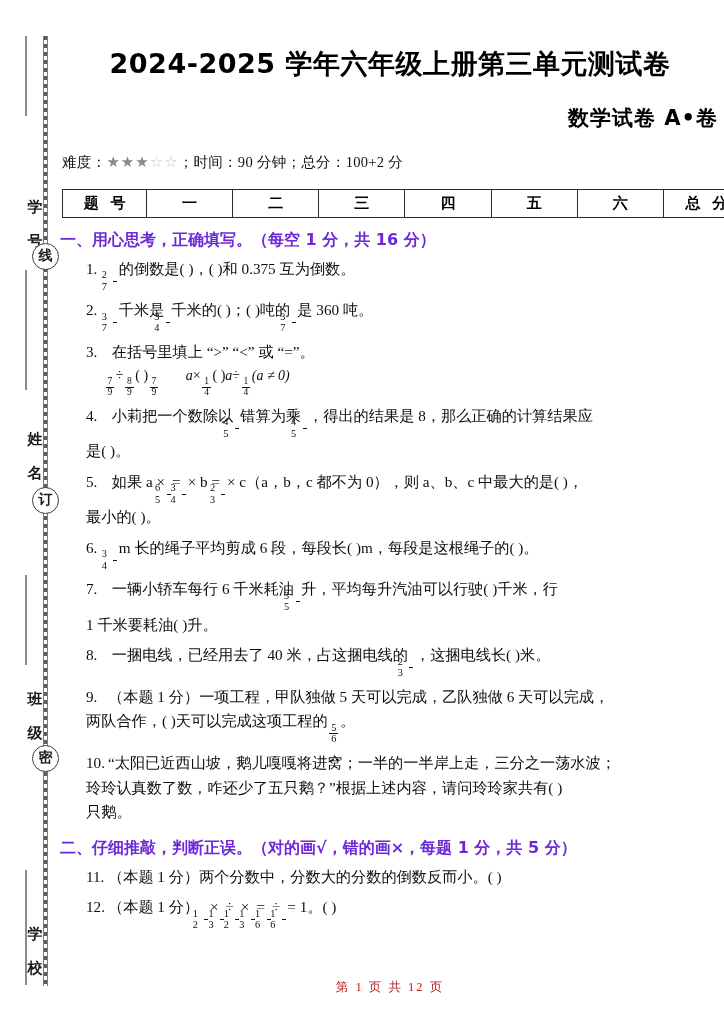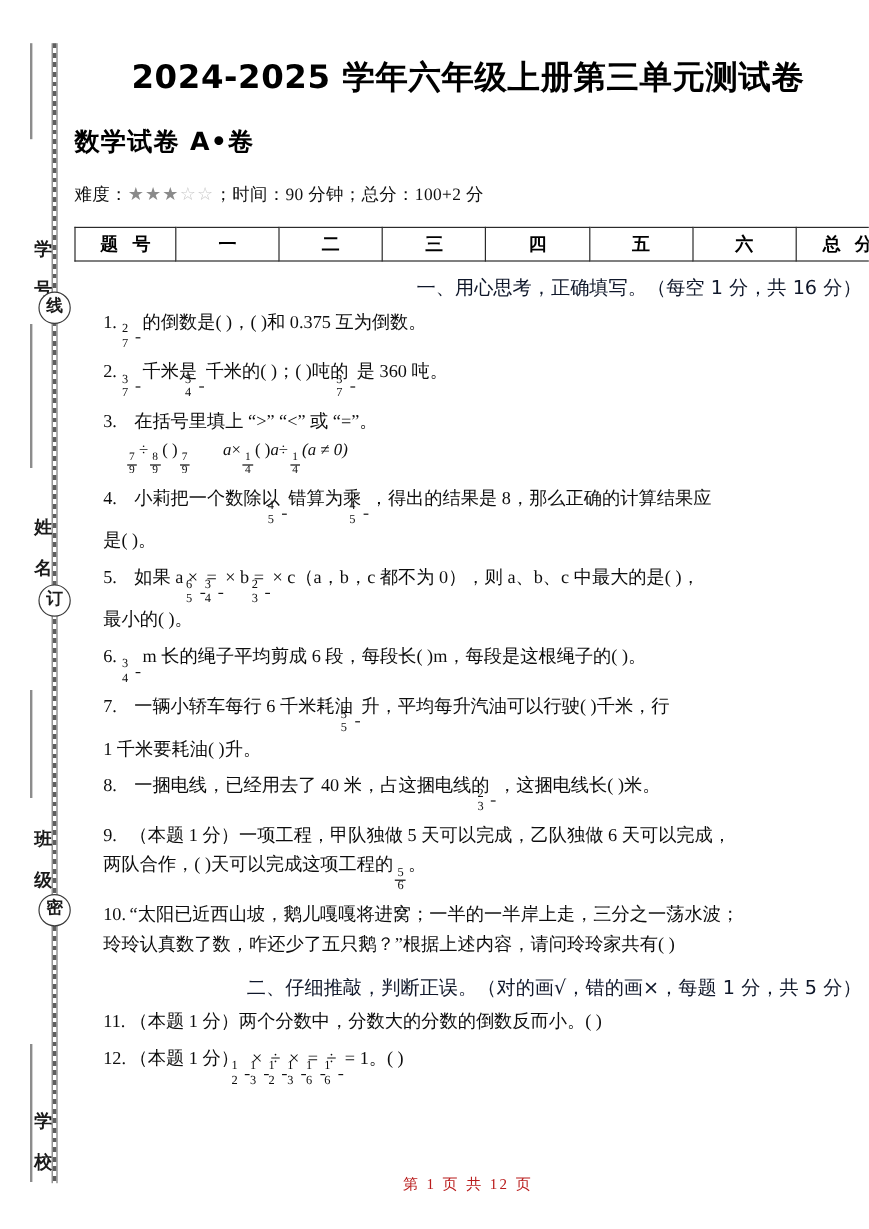--- a/index.html
+++ b/index.html
@@ -79,21 +79,21 @@
     text-align: center;
     font-family: "DejaVu Sans", "Liberation Sans", sans-serif;
     font-size: 27px;
     font-weight: bold;
     letter-spacing: 0.5px;
     margin-top: 46px;
     color: #000;
     white-space: nowrap;
   }
   .title-sub {
-    text-align: left;
+    text-align: right;
     font-family: "DejaVu Sans", "Liberation Sans", sans-serif;
     font-size: 21px;
     font-weight: bold;
     margin-top: 22px;
     letter-spacing: 1px;
     color: #000;
   }
   .meta-line {
     text-align: left;
     font-size: 14.5px;
@@ -131,26 +131,25 @@
     text-align: center;
     font-family: "DejaVu Sans", "Liberation Sans", sans-serif;
     font-size: 16.5px;
     font-weight: bold;
     margin-top: 15px;
     color: #000;
   }
   .section-heading {
     font-family: "DejaVu Sans", "Liberation Sans", sans-serif;
     font-size: 16px;
-    font-weight: normal;
+    font-weight: bold;
     margin-top: 12px;
     margin-left: -2px;
-    color: #0f172a;
-    white-space: nowrap;
-    text-align: right;
+    color: #6d28d9;
+    white-space: nowrap;
   }
 
   
   .q {
     font-size: 15.2px;
     line-height: 1.62;
     margin-top: 6px;
     padding-left: 22px;
     text-indent: -22px;
     margin-left: 24px;
@@ -315,20 +314,21 @@
             <span class="nu">2</span>
             <span class="de">3</span>
           </span><span>，这捆电线长(          )米。</span></div>
         <div class="q"><span class="num">9.</span><span>（本题 1 分）一项工程，甲队独做 5 天可以完成，乙队独做 6 天可以完成，</span></div>
         <div class="q-cont"><span>两队合作，(         )天可以完成这项工程的</span><span class="frac">
             <span class="nu">5</span>
             <span class="de">6</span>
           </span><span>。</span></div>
         <div class="q"><span class="num">10.</span><span>“太阳已近西山坡，鹅儿嘎嘎将进窝；一半的一半岸上走，三分之一荡水波；</span></div>
         <div class="q-cont">玲玲认真数了数，咋还少了五只鹅？”根据上述内容，请问玲玲家共有(          )</div>
+        <div class="q-cont">只鹅。</div>
       </div>
 
     <div class="section-heading" style="margin-top:13px;">二、仔细推敲，判断正误。（对的画√，错的画×，每题 1 分，共 5 分）</div>
 
     <div id="section2-questions">
         <div class="q"><span class="num">11.</span><span>（本题 1 分）两个分数中，分数大的分数的倒数反而小。(            )</span></div>
         <div class="q"><span class="num">12.</span><span>（本题 1 分） </span><span class="frac">
             <span class="nu">1</span>
             <span class="de">2</span>
           </span><span>×</span><span class="frac">

